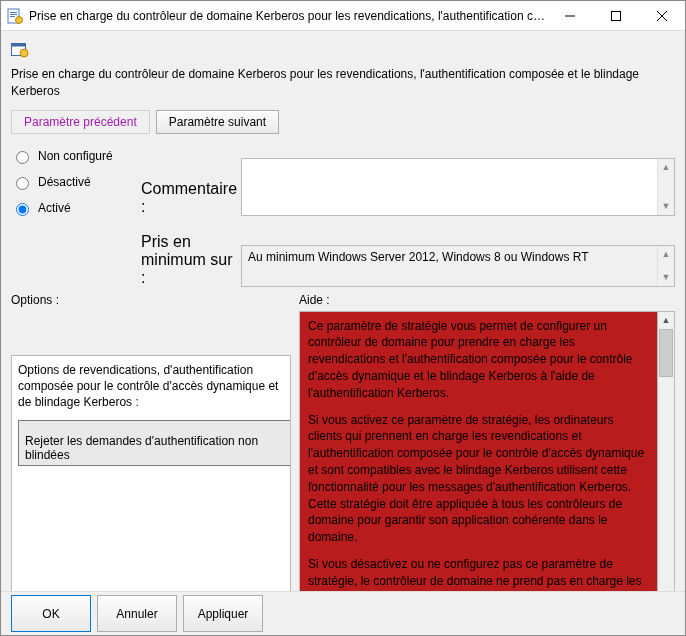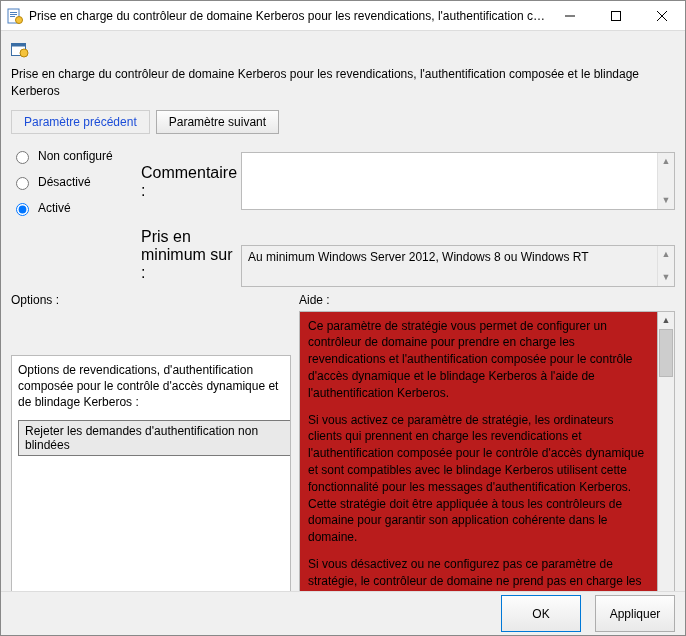--- a/index.html
+++ b/index.html
@@ -51,25 +51,25 @@
   .navbuttons { display: flex; gap: 6px; margin-bottom: 12px; }
   .btn {
     border: 1px solid #adadad;
     background: linear-gradient(#fdfdfd,#e9e9e9);
     padding: 4px 12px;
     font-size: 12px;
     font-family: inherit;
     min-width: 80px;
   }
   .btn:disabled {
-    color: #1d4ed8;
+    color: #a21caf;
     background: #f0f0f0;
     border-color: #cfcfcf;
   }
-  .row { display: flex; align-items: center; margin-bottom: 6px; }
+  .row { display: flex; align-items: flex-end; margin-bottom: 6px; }
   .state-col { width: 130px; display: flex; flex-direction: column; gap: 10px; padding-top: 2px;}
   .radio-row { display: flex; align-items: center; gap: 6px; font-size: 12px; }
   .comment-label { width: 100px; font-size: 16px; padding-top: 2px;}
   .comment-box, .supported-box {
     flex: 1;
     border: 1px solid #bbb;
     background: #fff;
     min-height: 58px;
     font-size: 12px;
     padding: 4px 20px 4px 6px;
@@ -106,21 +106,21 @@
     flex:1;
     padding: 6px;
     font-size: 12px;
     overflow: hidden;
   }
   .opt-heading { line-height: 1.35; margin-bottom: 10px; }
   .dropdown {
     width: 298px;
     border: 1px solid #7a7a7a;
     background: #e9e9e9;
-    padding: 3px 22px 3px 6px;
+    padding: 13px 22px 3px 6px;
     font-size: 12px;
     position: relative;
     display: inline-block;
   }
   .dropdown::after {
     content: "⏷";
     position: absolute;
     right: 5px; top: 2px;
     font-size: 10px;
     color: #444;
@@ -166,22 +166,21 @@
     height: 17px; display:flex;align-items:center;justify-content:center;
     color:#555; font-size:9px;
   }
   .vscroll .track { flex:1; position:relative; }
   .vscroll .thumb {
     position:absolute; top:0; left:1px; right:1px; height:48px;
     background:#cdcdcd; border:1px solid #b8b8b8;
   }
   .footer {
     display: flex;
-    justify-content: flex-end;
-    gap: 14px;
+    gap: 6px;
     padding: 3px 10px;
     border-top: 1px solid #ddd;
     background: #f0f0f0;
     height: 44px;
   }
   .footer .btn { min-width: 80px; }
   .footer .btn.primary { border-color: #0078d7; }
 </style>
 </head>
 <body>
@@ -296,14 +295,15 @@
             </div>
 
         </div>
       </div>
     </div>
   </div>
 </div>
 
 <div class="footer">
   <button class="btn primary">OK</button>
+  <button class="btn">Annuler</button>
   <button class="btn">Appliquer</button>
 </div>
 
 </body></html>

